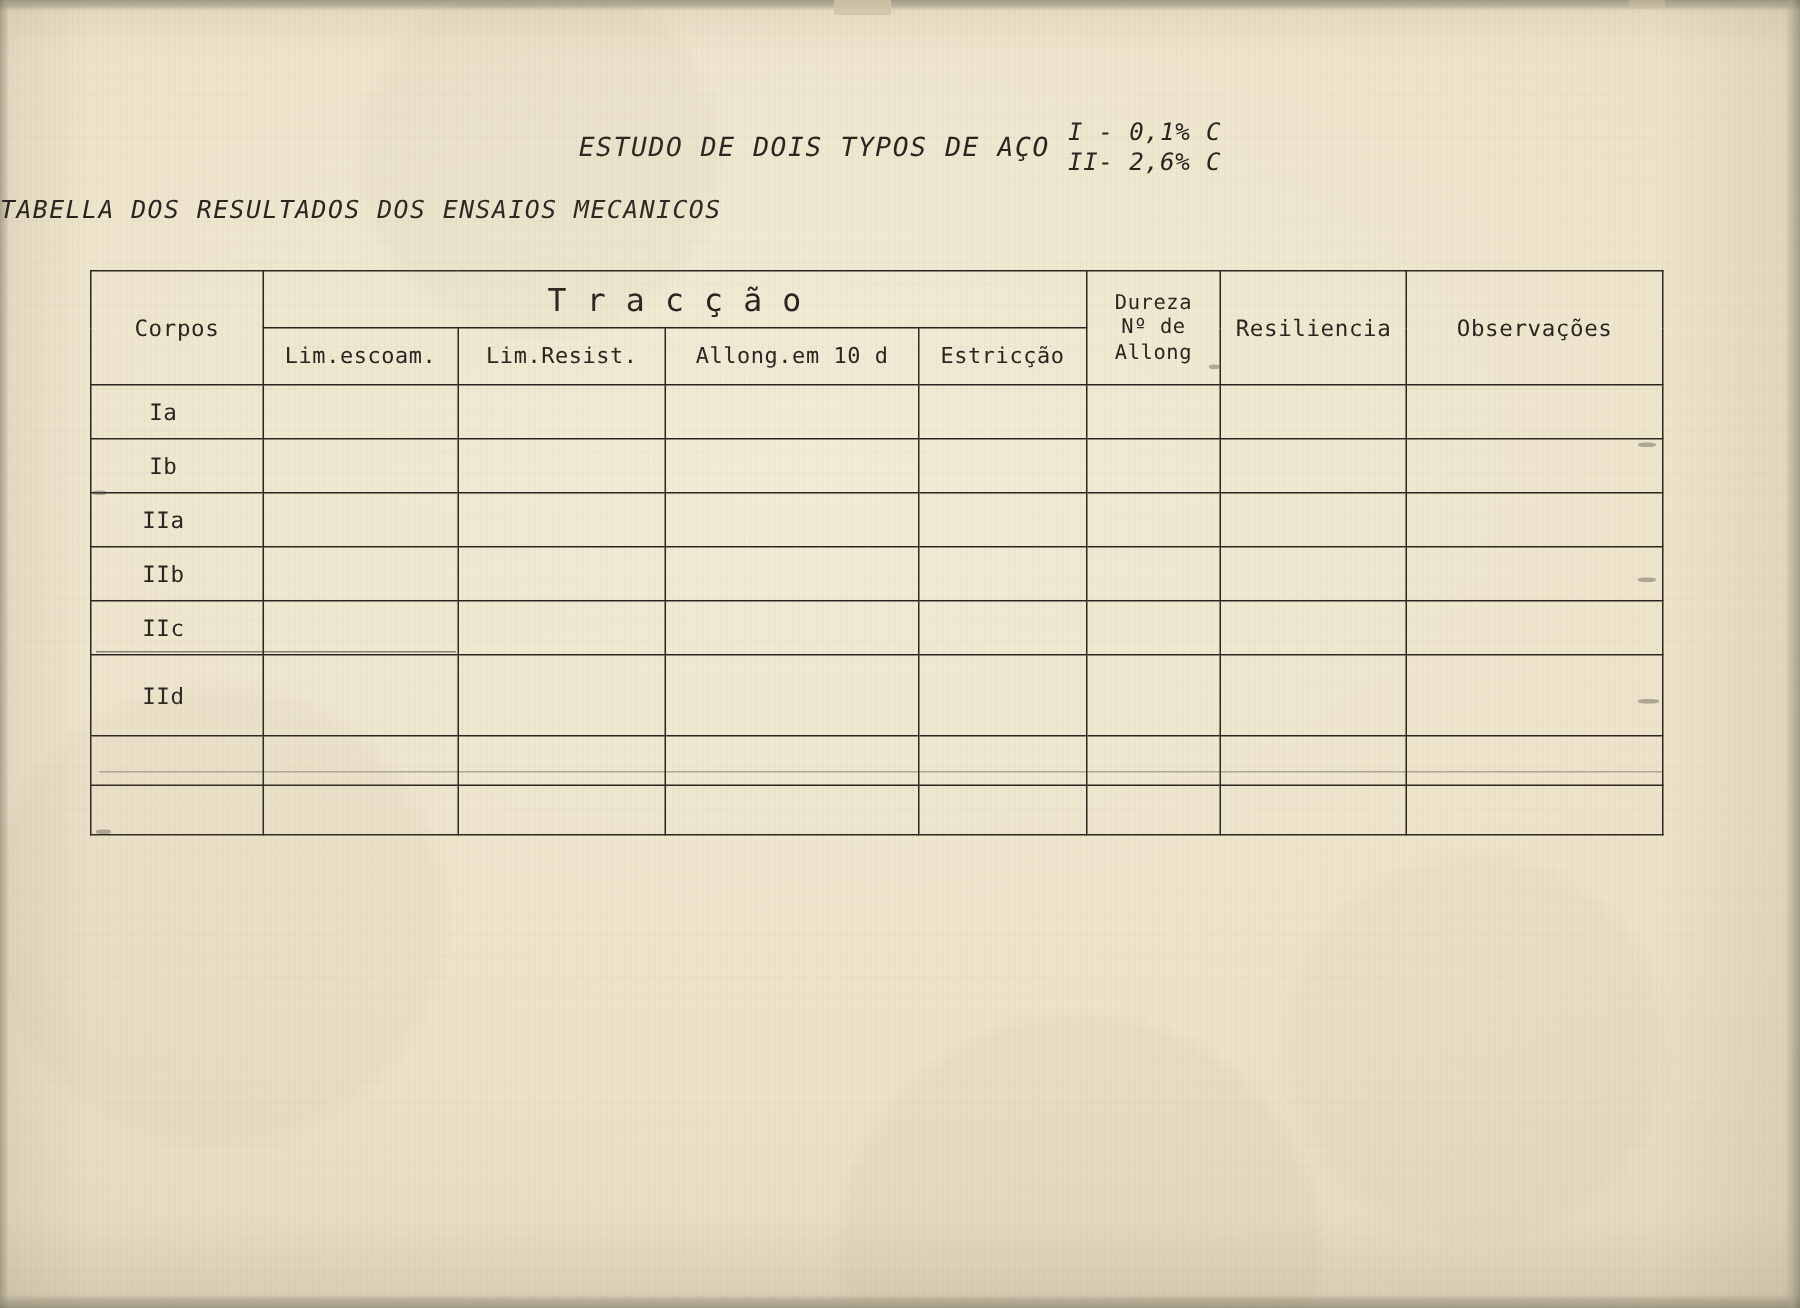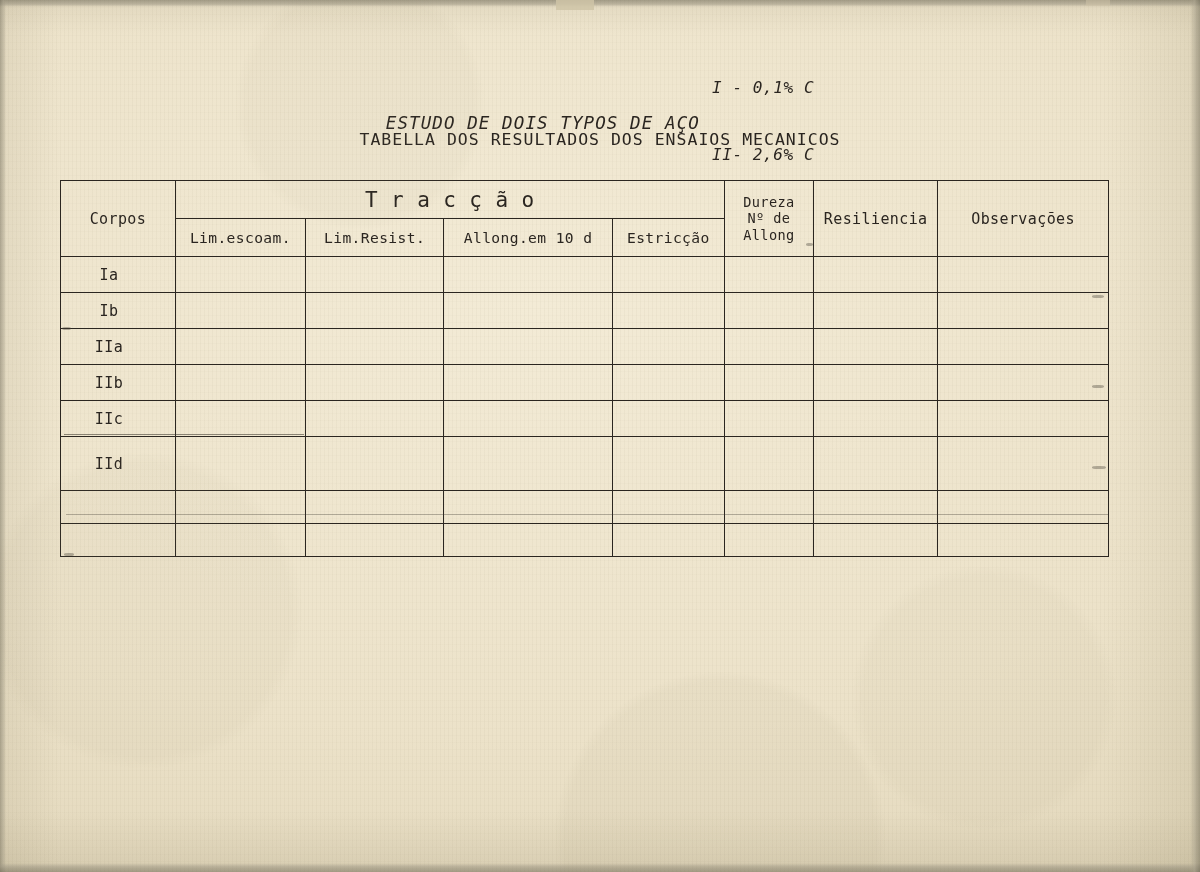--- a/index.html
+++ b/index.html
@@ -87,28 +87,28 @@
     white-space: pre;
   }
   .grades {
     display: inline-flex;
     flex-direction: column;
     align-items: flex-start;
     font-size: 16px;
     line-height: 1.28;
     letter-spacing: 0.6px;
     padding-bottom: 2px;
-    gap: 47px;
   }
   #subtitle {
     position: absolute;
     left: 0; top: 130px; width: 1200px;
-    text-align: center;
+    text-align: left;
     font-size: 16.5px;
     letter-spacing: 1.0px;
+    font-style: italic;
   }
 
   
   #table-wrap {
     position: absolute;
     left: 60px;
     top: 180px;
     width: 1049px;
     height: 375px;
   }

